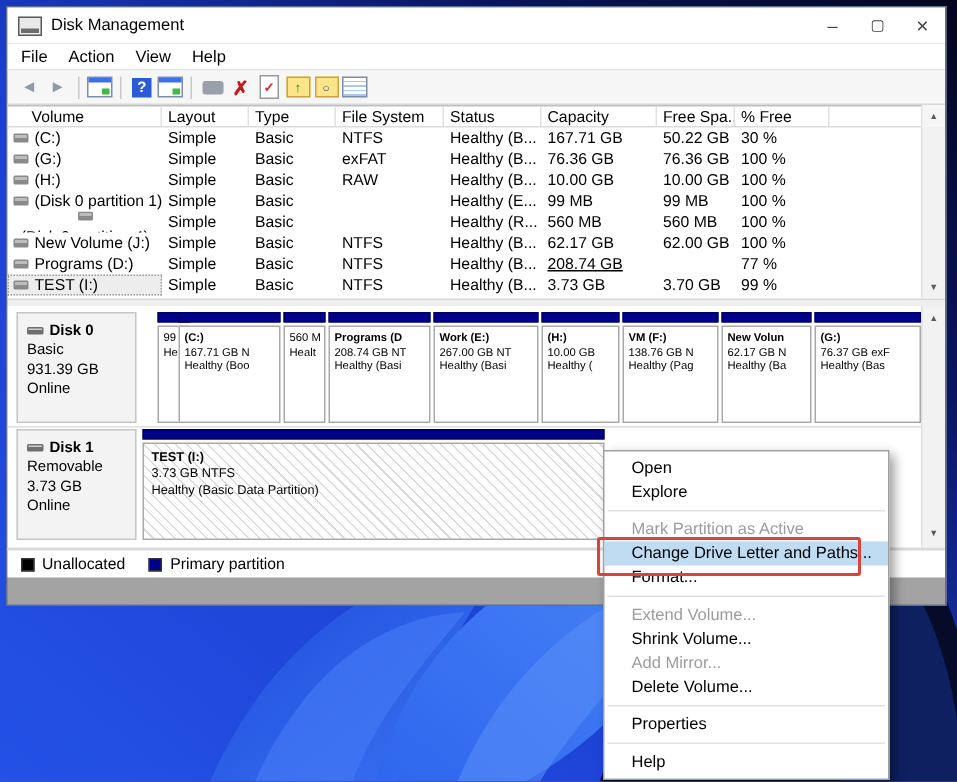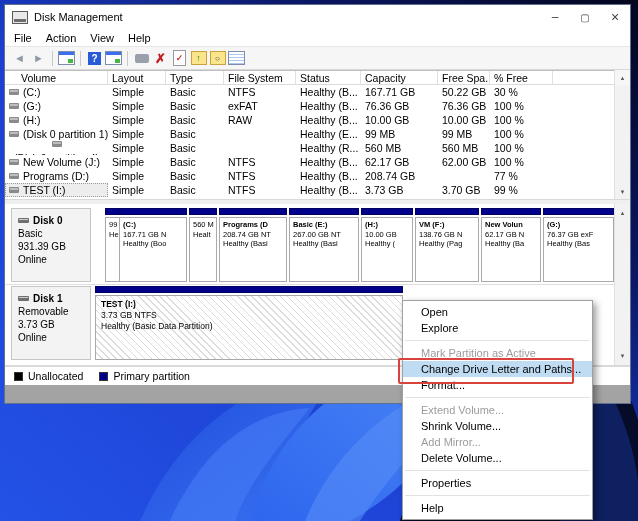--- a/index.html
+++ b/index.html
@@ -282,21 +282,21 @@
         </div>
         <div class="vol-row">
           <span class="vc first" style="width: 103px;">
             <span class="vol-ic"></span>
             <span>Programs (D:)</span>
           </span>
           <span class="vc" style="width: 58px;">Simple</span>
           <span class="vc" style="width: 58px;">Basic</span>
           <span class="vc" style="width: 72px;">NTFS</span>
           <span class="vc" style="width: 65px;">Healthy (B...</span>
-          <span class="vc" style="width: 77px;">208.74 GB</span>
+          <span class="vc" style="width: 77px; text-decoration: underline;">208.74 GB</span>
           <span class="vc" style="width: 52px; margin-top: 43px;">160.34 GB</span>
           <span class="vc" style="width: 63px;">77 %</span>
         </div>
         <div class="vol-row">
           <span class="vc first sel" style="width: 103px;">
             <span class="vol-ic"></span>
             <span>TEST (I:)</span>
           </span>
           <span class="vc" style="width: 58px;">Simple</span>
           <span class="vc" style="width: 58px;">Basic</span>
@@ -356,21 +356,21 @@
           <div class="strip"></div>
           <div class="pbody">
             <div class="pl1b">Programs (D</div>
             <div>208.74 GB NT</div>
             <div>Healthy (Basi</div>
           </div>
         </div>
         <div class="part" style="left: 278px; width: 70px;">
           <div class="strip"></div>
           <div class="pbody">
-            <div class="pl1b">Basic (E:)</div>
+            <div class="pl1b">Work (E:)</div>
             <div>267.00 GB NT</div>
             <div>Healthy (Basi</div>
           </div>
         </div>
         <div class="part" style="left: 350px; width: 52px;">
           <div class="strip"></div>
           <div class="pbody">
             <div class="pl1b">(H:)</div>
             <div>10.00 GB</div>
             <div>Healthy (</div>

